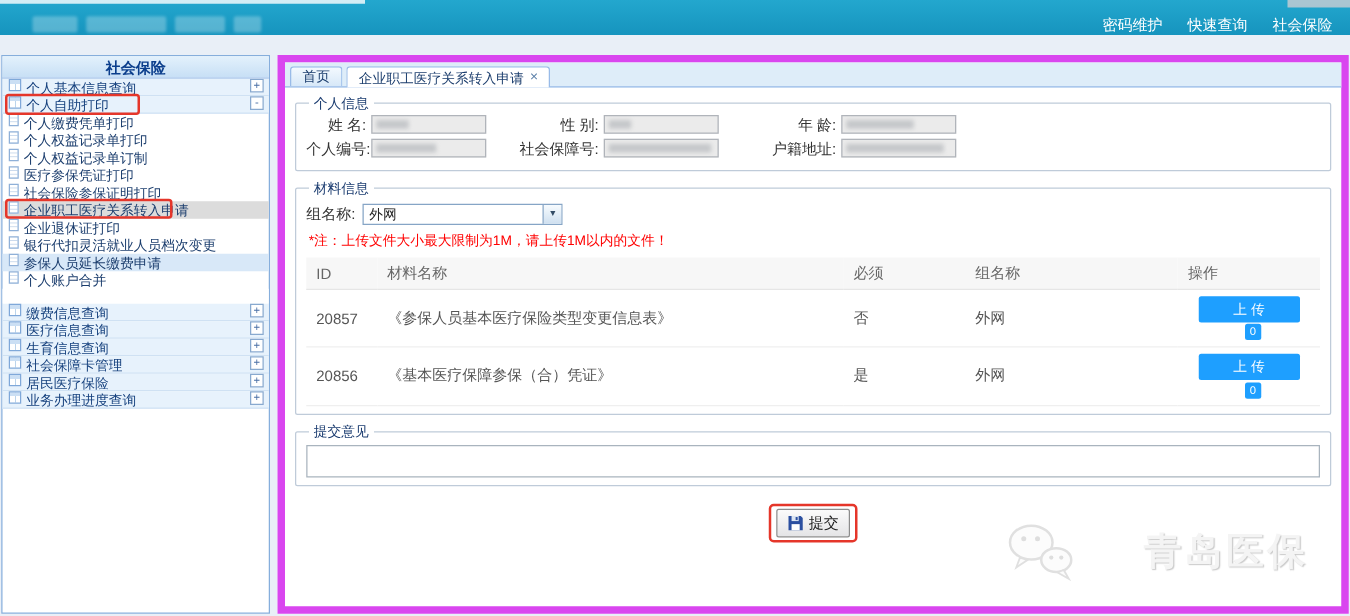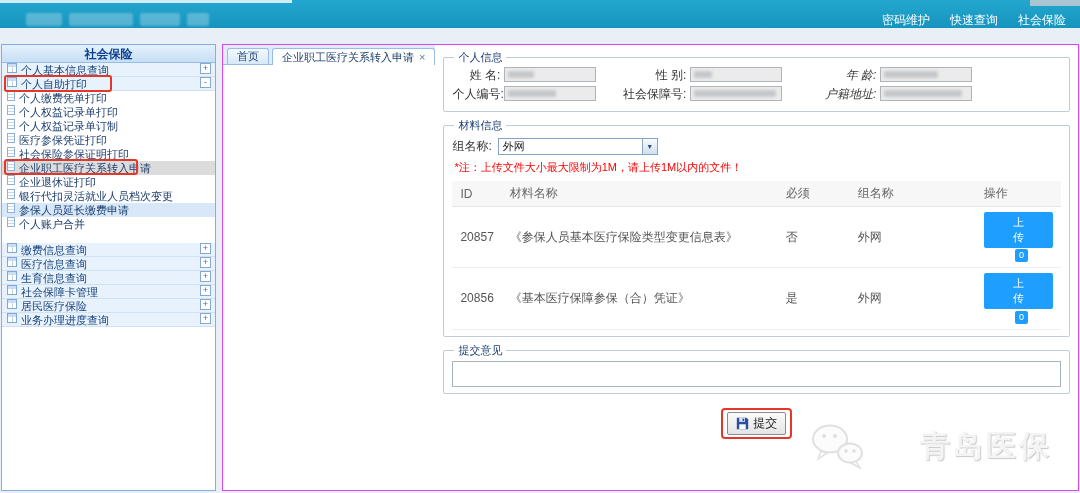--- a/index.html
+++ b/index.html
@@ -38,36 +38,36 @@
   .expander { margin-left:auto; margin-right:4px; width:11px; height:11px; flex:0 0 auto;
               border:1px solid #88A9CF; background:#fff; color:#4A6FA5; font-size:9px;
               line-height:9px; text-align:center; cursor:pointer; }
   .redbox { position:absolute; border:2px solid var(--annotation_red,#E5362A); border-radius:3px;
             pointer-events:none; z-index:5; }
   .rb1 { left:2px; top:30px;  width:108px; height:17px; }
   .rb2 { left:2px; top:114px; width:134px; height:16px; }
 
   
   .main { position:absolute; left:222px; top:44px; right:1px; bottom:2px; background:#fff;
-          border:1px solid #d946ef; display:flex; flex-direction:row; }
+          border:6px solid #d946ef; display:flex; flex-direction:column; }
   .tabbar { height:20px; background:#DEEDF9; border-bottom:1px solid #99BBE8;
             display:flex; align-items:flex-end; padding:2px 0 0 4px; gap:3px; }
   .tab { height:16px; display:flex; align-items:center; gap:5px; padding:0 9px; font-size:11px;
          color:#1C3E6E; background:linear-gradient(#F3F9FE,#D7E8F8);
          border:1px solid #99BBE8; border-bottom:none; border-radius:3px 3px 0 0; cursor:pointer; }
   .tab.active { background:#fff; position:relative; top:1px; height:17px; }
   .tclose { color:#5A7FA8; font-size:11px; cursor:pointer; }
 
   .content { flex:1; padding:5px 8px; position:relative; font-size:12px; }
   fieldset.fs { border:1px solid #BFCBD9; border-radius:2px; margin-bottom:6px; padding:1px 8px 6px 8px; }
   legend { font-size:11px; color:#1B3C70; padding:0 4px; margin-left:2px; }
 
   .frow { display:flex; align-items:flex-start; height:18px; margin:1px 0; }
   .flabel { font-size:12px; color:#333; text-align:right; white-space:nowrap; }
-  .fl1 { width:48px; } .fl2 { width:80px; margin-left:10px; } .fl3 { width:78px; margin-left:16px;font-style:italic; }
+  .fl1 { width:48px; } .fl2 { width:80px; margin-left:10px; } .fl3 { width:78px; margin-left:16px; }
   .finput { height:15px; width:92px; background:#EBEBEB; border:1px solid #B0B4BA;
             display:inline-flex; align-items:center; padding:0 3px; margin-left:4px; }
   .blurbar { height:7px; background:#A7ABB0; opacity:.55; filter:blur(1.6px); border-radius:1px; }
   .bw1{width:26px;} .bw2{width:18px;} .bw3{width:54px;} .bw4{width:48px;} .bw5{width:82px;} .bw6{width:78px;}
 
   .grouprow { display:flex; align-items:center; height:20px; margin-top:2px; }
   .grouprow .flabel { margin-right:2px; }
   .select { width:160px; height:17px; border:1px solid #86A5C6; background:#fff; margin-left:4px;
             display:inline-flex; align-items:center; justify-content:space-between;
             font-size:11px; color:#222; cursor:pointer; }

